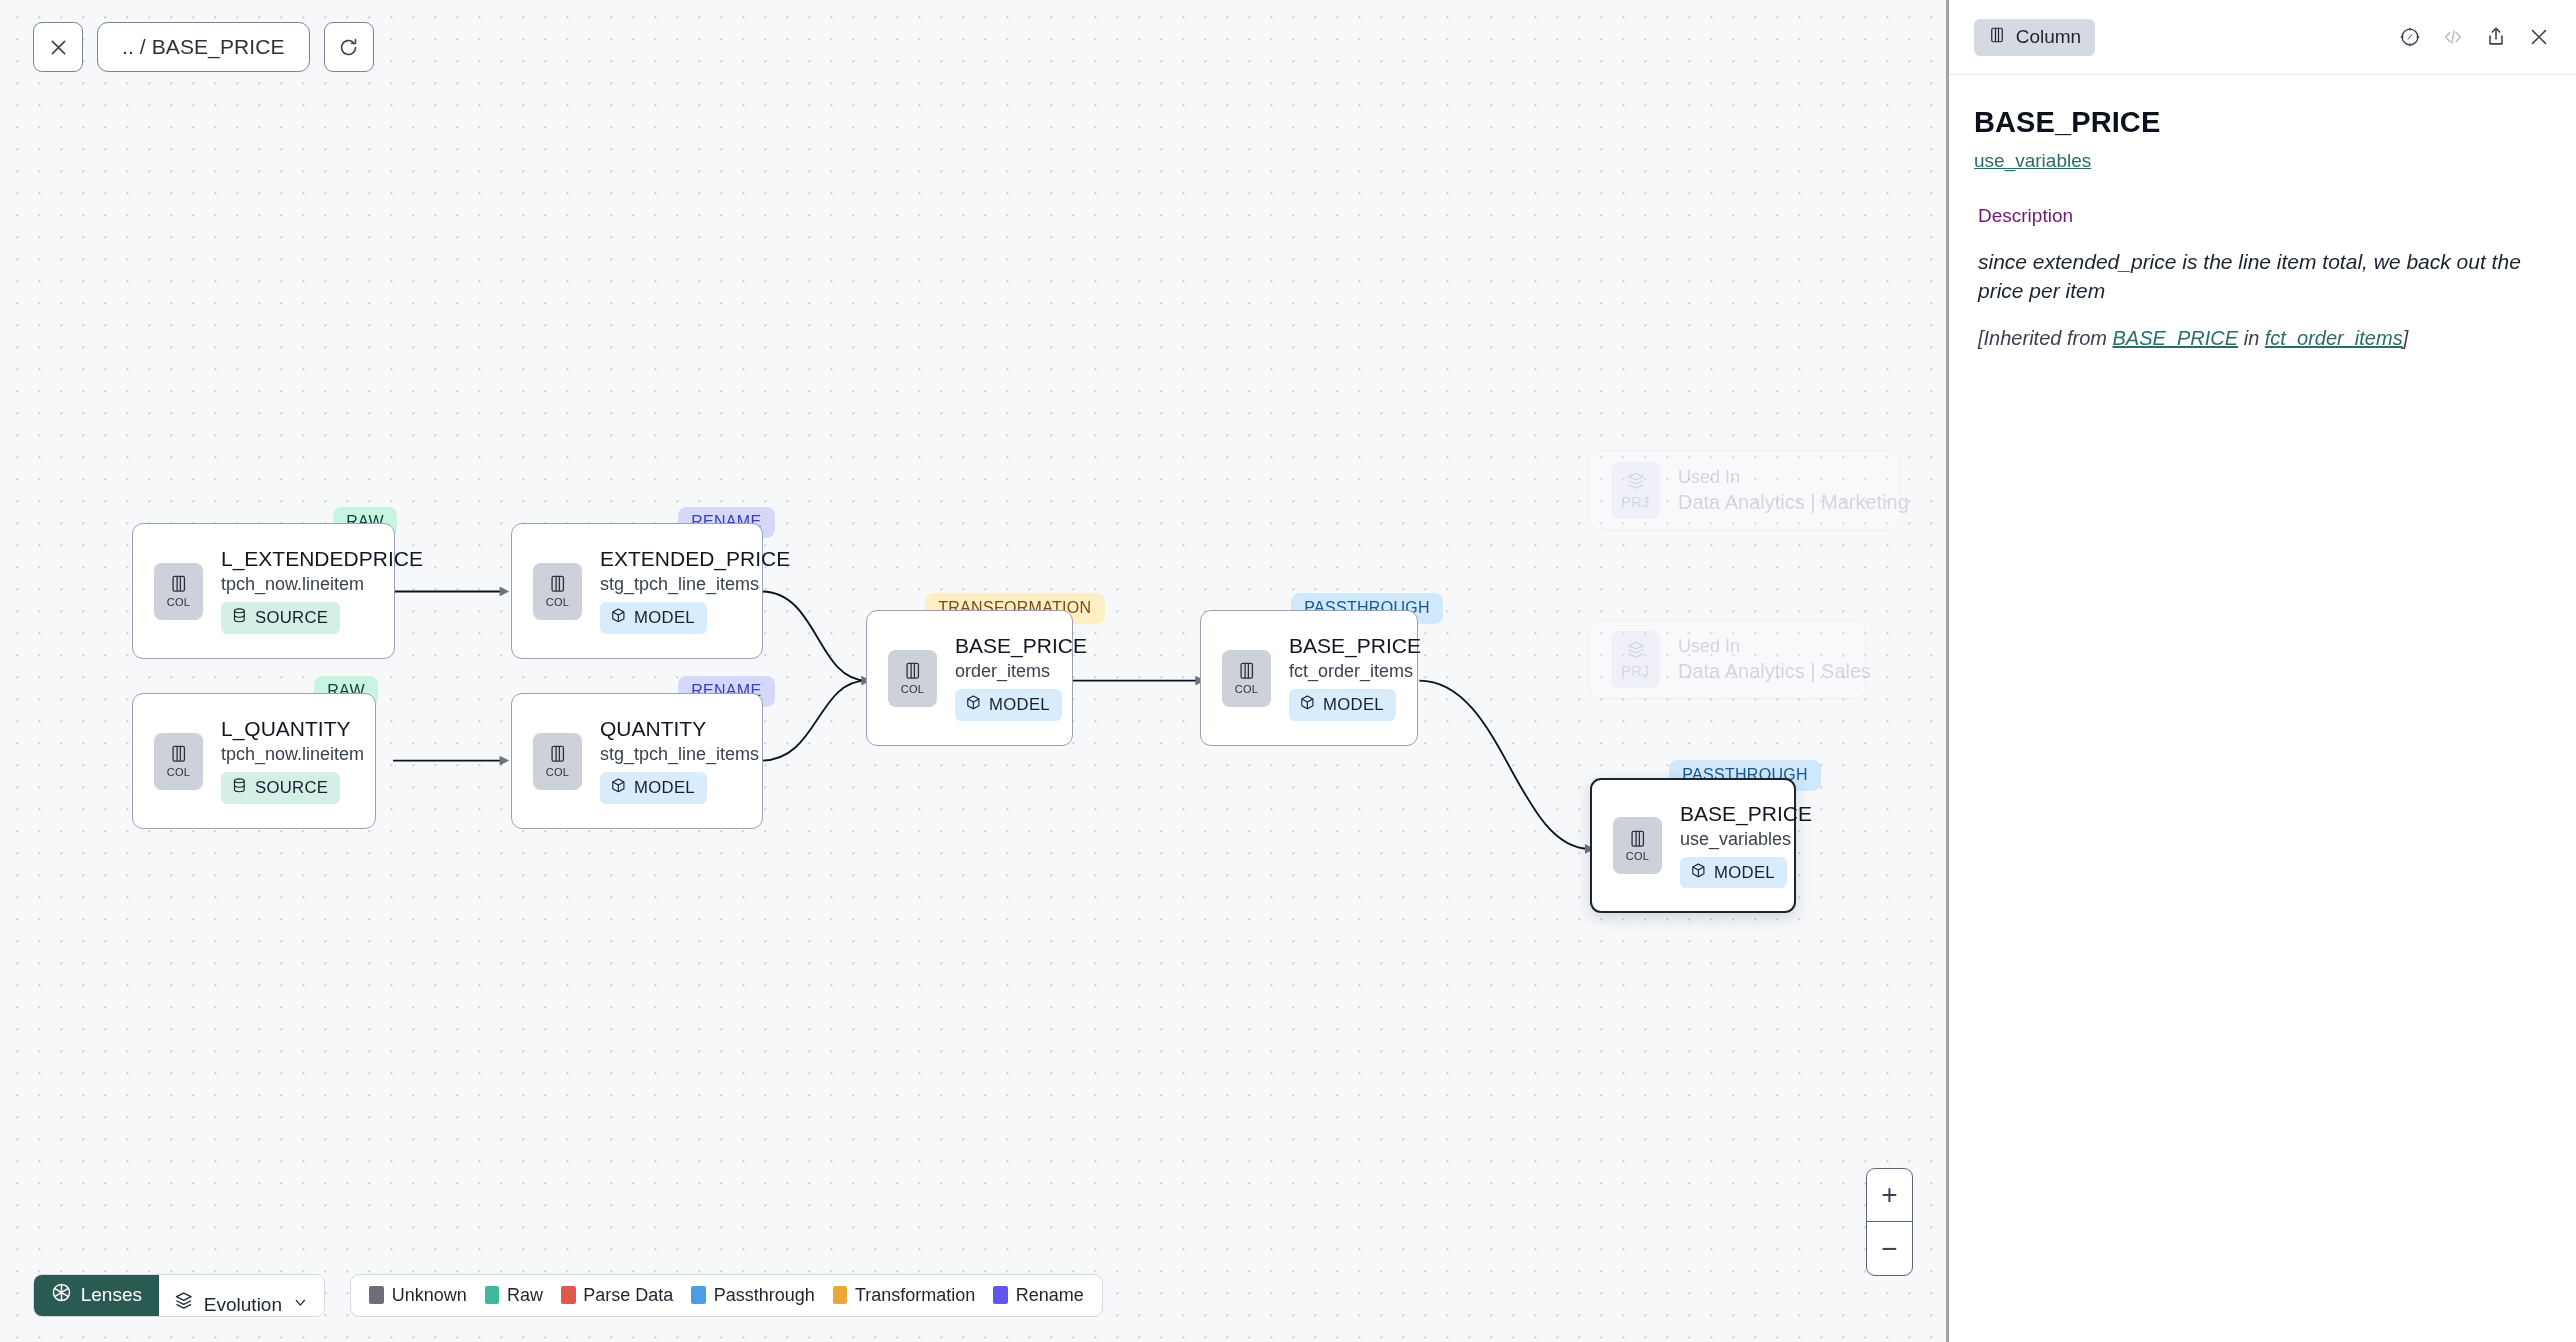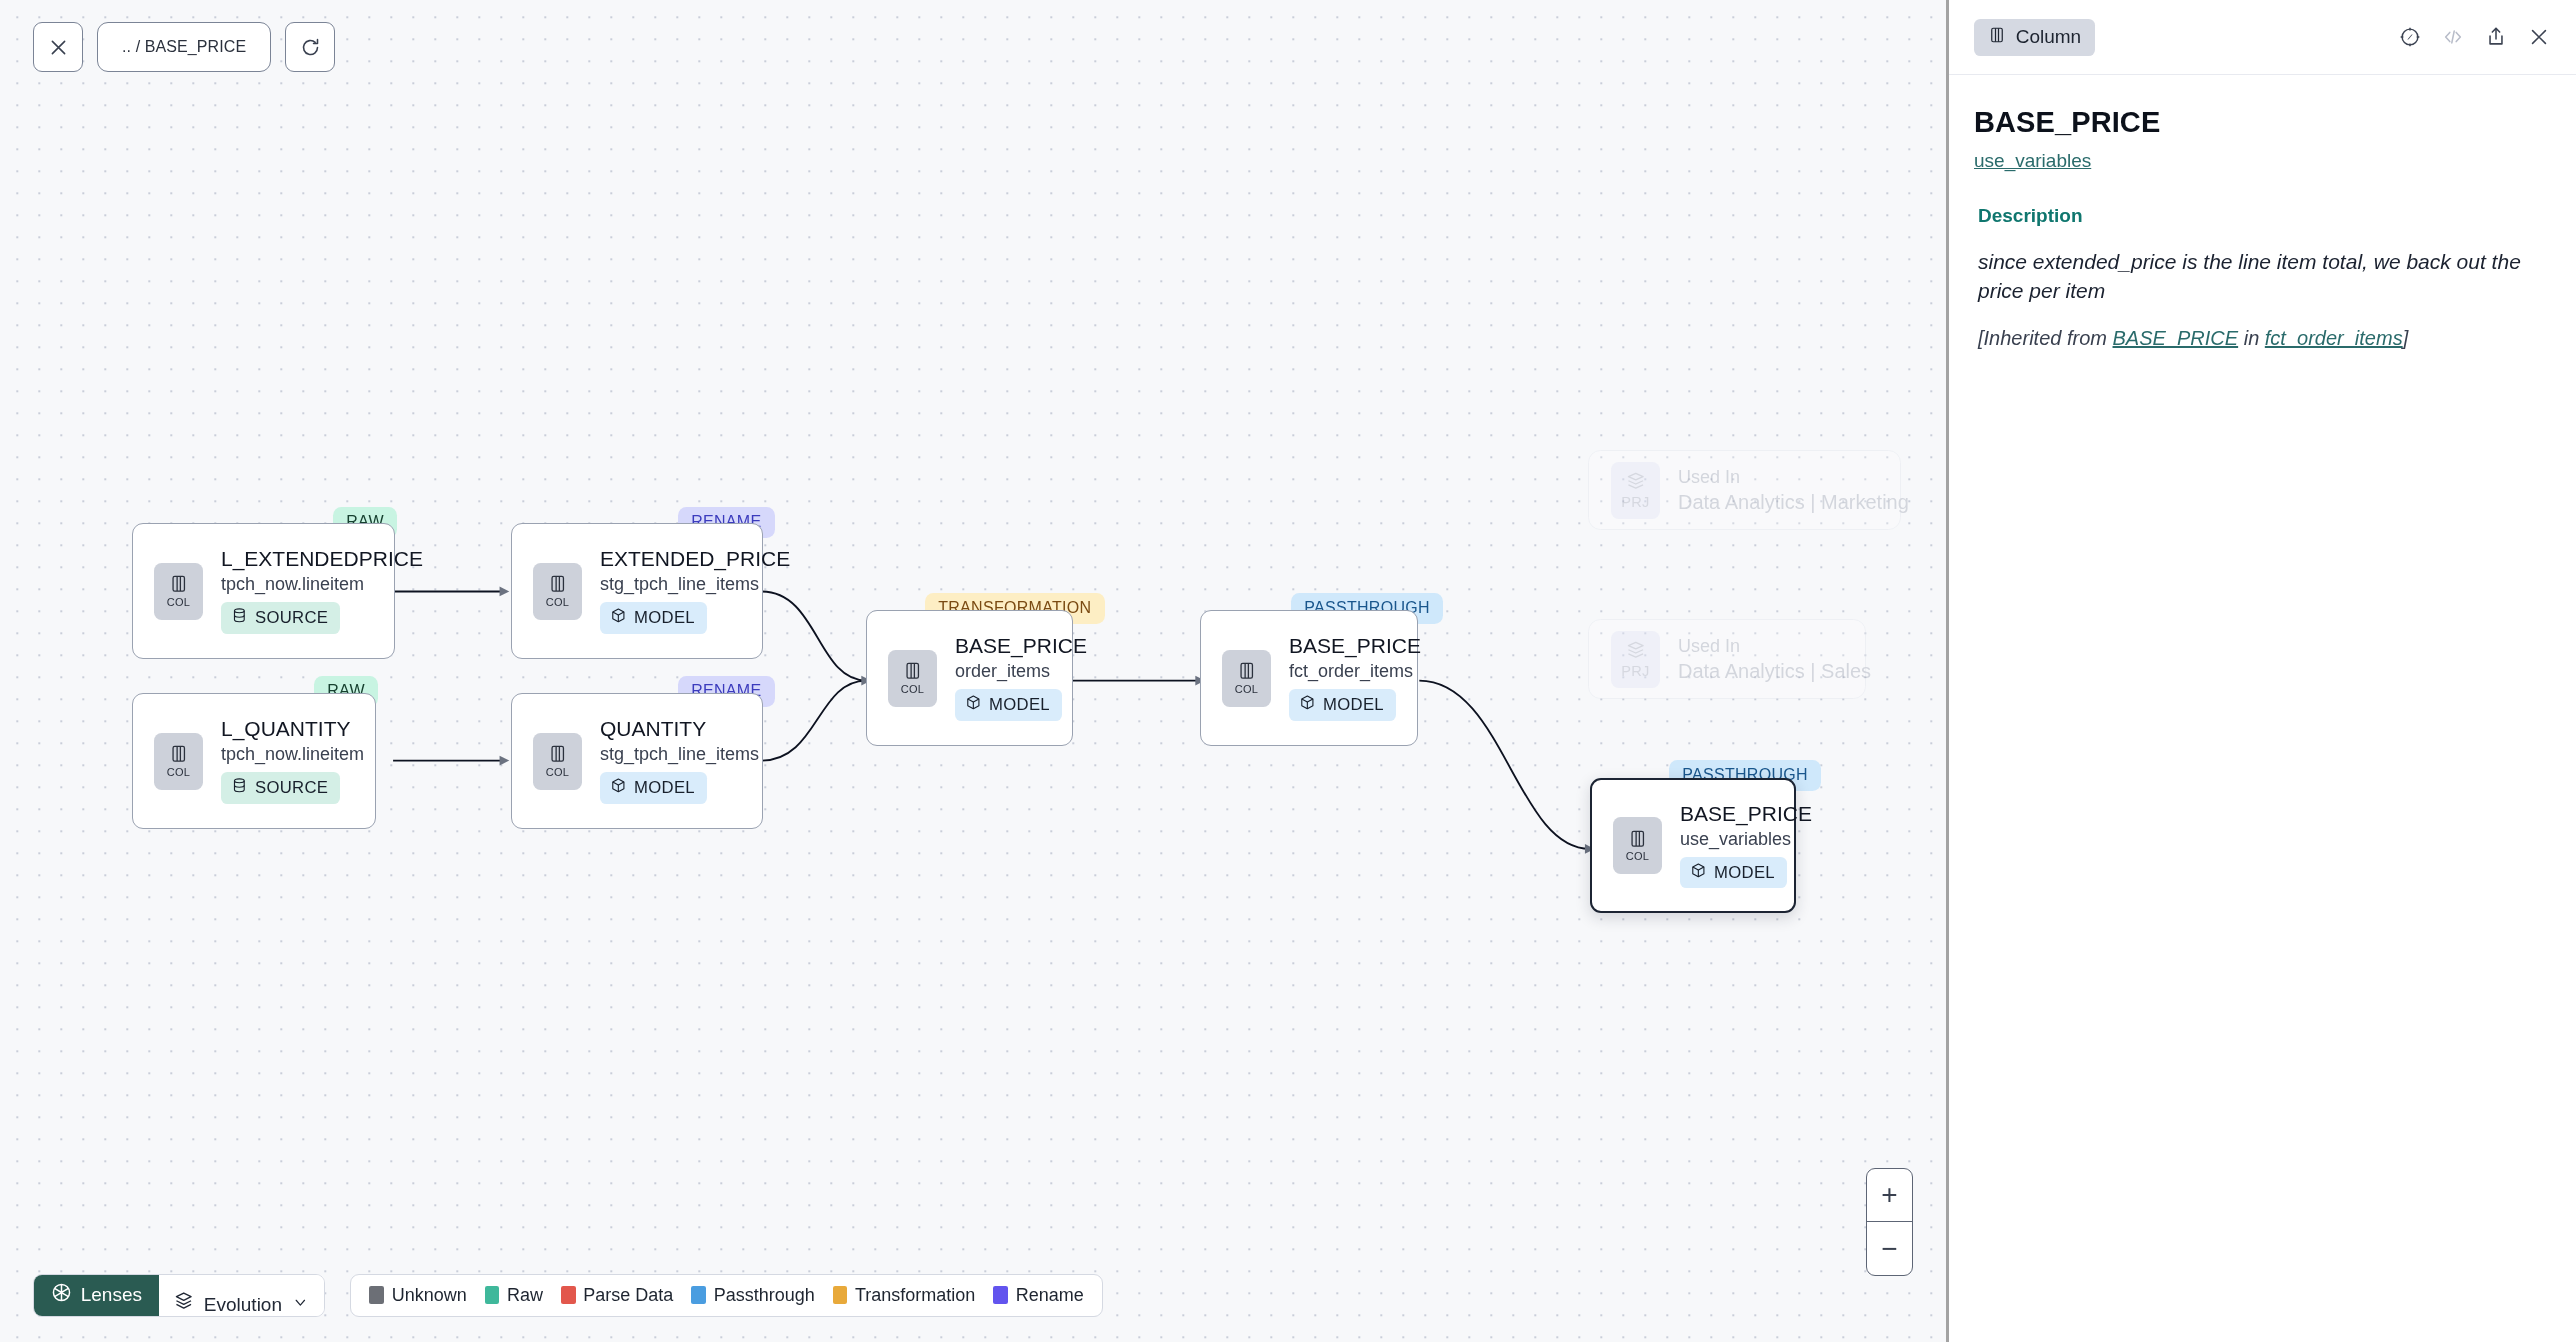--- a/index.html
+++ b/index.html
@@ -25,21 +25,21 @@
 
   
   .top-bar { position: absolute; left: 33px; top: 22px; display: flex; align-items: center; gap: 14px; z-index: 30; }
   .tb-btn {
     background: #ffffff; border: 1.1px solid #7b8496; border-radius: 9px;
     height: 50px; display: flex; align-items: center; justify-content: center;
     cursor: pointer; color: #39404f;
   }
   .tb-btn.square { width: 50px; }
   .tb-breadcrumb {
-    padding: 0 24px; font-size: 16px; color: #2b313d; letter-spacing: 0.1px;
+    padding: 0 24px; font-size: 21px; color: #2b313d; letter-spacing: 0.1px;
     border-radius: 11px;
   }
   .tb-btn svg { display: block; }
 
   
   .node {
     position: absolute;
     background: #ffffff;
     border: 1.2px solid #9aa2b1;
     border-radius: 11px;
@@ -152,21 +152,21 @@
   }
 
   .tabs { margin-top: 36px; padding: 0 25px; border-bottom: 1px solid #e8eaf0; display: flex; gap: 24px; }
   .tab {
     font-size: 19.5px; color: #2a6b6b; padding: 9.7px 11px 11px; cursor: pointer;
     border-bottom: 3.5px solid transparent;
   }
   .tab.active { border-bottom-color: #2a6b6b; font-weight: 600; }
 
   .desc-wrap { padding: 33px 28px 0 29px; }
-  .desc-label { font-size: 19px; font-weight: bold; color: #0f766e; }
+  .desc-label { font-size: 19px; font-weight: normal; color: #701a75; }
   .desc-body { margin-top: 19.5px; font-size: 21px; font-style: italic; color: #1b2230; line-height: 1.42; }
   .desc-inherit { margin-top: 18px; font-size: 20px; font-style: italic; color: #39404f; line-height: 1.4; }
   .desc-inherit a { color: #2a6b6b; text-decoration: underline; cursor: pointer; }
 </style>
 </head>
 <body>
 
 <div id="app">
 
   <div class="canvas">

